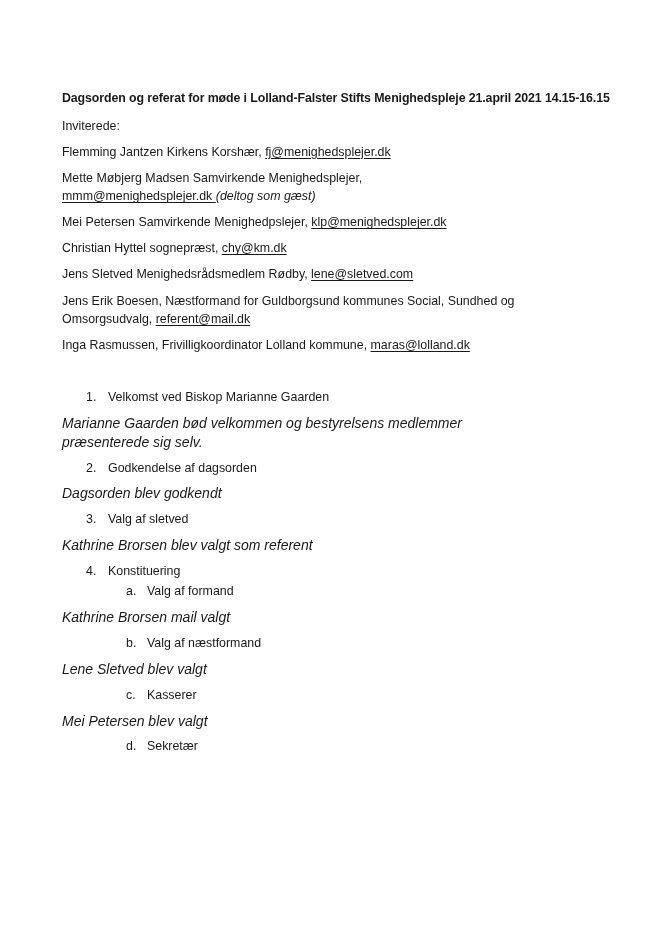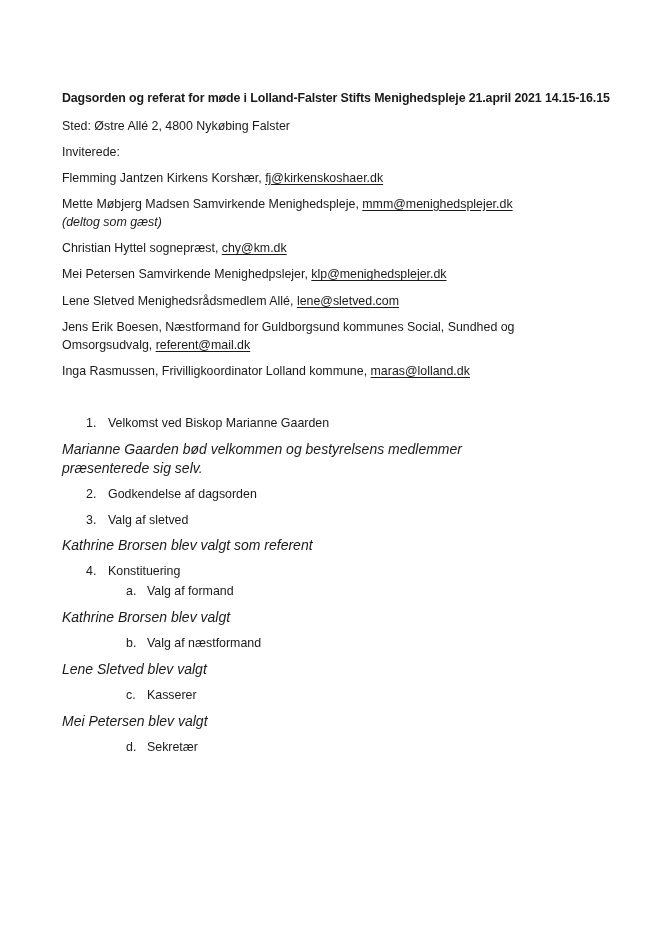--- a/index.html
+++ b/index.html
@@ -108,39 +108,38 @@
     margin-bottom: 1.5px;
   }
 </style>
 </head>
 <body>
 
 <div class="page">
 
   <h1 class="doc-title">Dagsorden og referat for møde i Lolland-Falster Stifts Menighedspleje 21.april 2021 14.15-16.15</h1>
 
-  <p class="para">Sted: Østre Allé 2, 4800 Nykøbing Falster</p>
 
   <p class="para">Inviterede:</p>
 
   <div>
     <p class="para">
-      <span>Flemming Jantzen Kirkens Korshær, </span><a class="link" href="#">fj@kirkenskoshaer.dk</a><span class="note-italic"></span>
+      <span>Flemming Jantzen Kirkens Korshær, </span><a class="link" href="#">fj@menighedsplejer.dk</a><span class="note-italic"></span>
     </p>
     <p class="para wrap">
-      <span>Mette Møbjerg Madsen Samvirkende Menighedspleje, </span><a class="link" href="#">mmm@menighedsplejer.dk </a><span class="note-italic">(deltog som gæst)</span>
+      <span>Mette Møbjerg Madsen Samvirkende Menighedsplejer, </span><a class="link" href="#">mmm@menighedsplejer.dk </a><span class="note-italic">(deltog som gæst)</span>
+    </p>
+    <p class="para">
+      <span>Mei Petersen Samvirkende Menighedpslejer, </span><a class="link" href="#">klp@menighedsplejer.dk</a><span class="note-italic"></span>
     </p>
     <p class="para">
       <span>Christian Hyttel sognepræst, </span><a class="link" href="#">chy@km.dk</a><span class="note-italic"></span>
     </p>
     <p class="para">
-      <span>Mei Petersen Samvirkende Menighedpslejer, </span><a class="link" href="#">klp@menighedsplejer.dk</a><span class="note-italic"></span>
-    </p>
-    <p class="para">
-      <span>Lene Sletved Menighedsrådsmedlem Allé, </span><a class="link" href="#">lene@sletved.com</a><span class="note-italic"></span>
+      <span>Jens Sletved Menighedsrådsmedlem Rødby, </span><a class="link" href="#">lene@sletved.com</a><span class="note-italic"></span>
     </p>
     <p class="para wrap">
       <span>Jens Erik Boesen, Næstformand for Guldborgsund kommunes Social, Sundhed og Omsorgsudvalg, </span><a class="link" href="#">referent@mail.dk</a><span class="note-italic"></span>
     </p>
     <p class="para">
       <span>Inga Rasmussen, Frivilligkoordinator Lolland kommune, </span><a class="link" href="#">maras@lolland.dk</a><span class="note-italic"></span>
     </p>
   </div>
 
   <div class="spacer"></div>
@@ -150,37 +149,38 @@
     <div class="item-l1">
       <span class="marker">1.</span>
       <span>Velkomst ved Biskop Marianne Gaarden</span>
     </div>
     <p class="resp">Marianne Gaarden bød velkommen og bestyrelsens medlemmer præsenterede sig selv.</p>
 
     <div class="item-l1">
       <span class="marker">2.</span>
       <span>Godkendelse af dagsorden</span>
     </div>
+    <p class="resp">Dagsorden blev godkendt</p>
 
     <div class="item-l1">
       <span class="marker">3.</span>
       <span>Valg af sletved</span>
     </div>
     <p class="resp">Kathrine Brorsen blev valgt som referent</p>
 
     <div class="item-l1 tight">
       <span class="marker">4.</span>
       <span>Konstituering</span>
     </div>
 
     <div class="item-l2">
       <span class="marker">a.</span>
       <span>Valg af formand</span>
     </div>
-    <p class="resp">Kathrine Brorsen blev valgt</p>
+    <p class="resp">Kathrine Brorsen mail valgt</p>
 
     <div class="item-l2">
       <span class="marker">b.</span>
       <span>Valg af næstformand</span>
     </div>
     <p class="resp">Lene Sletved blev valgt</p>
 
     <div class="item-l2">
       <span class="marker">c.</span>
       <span>Kasserer</span>

